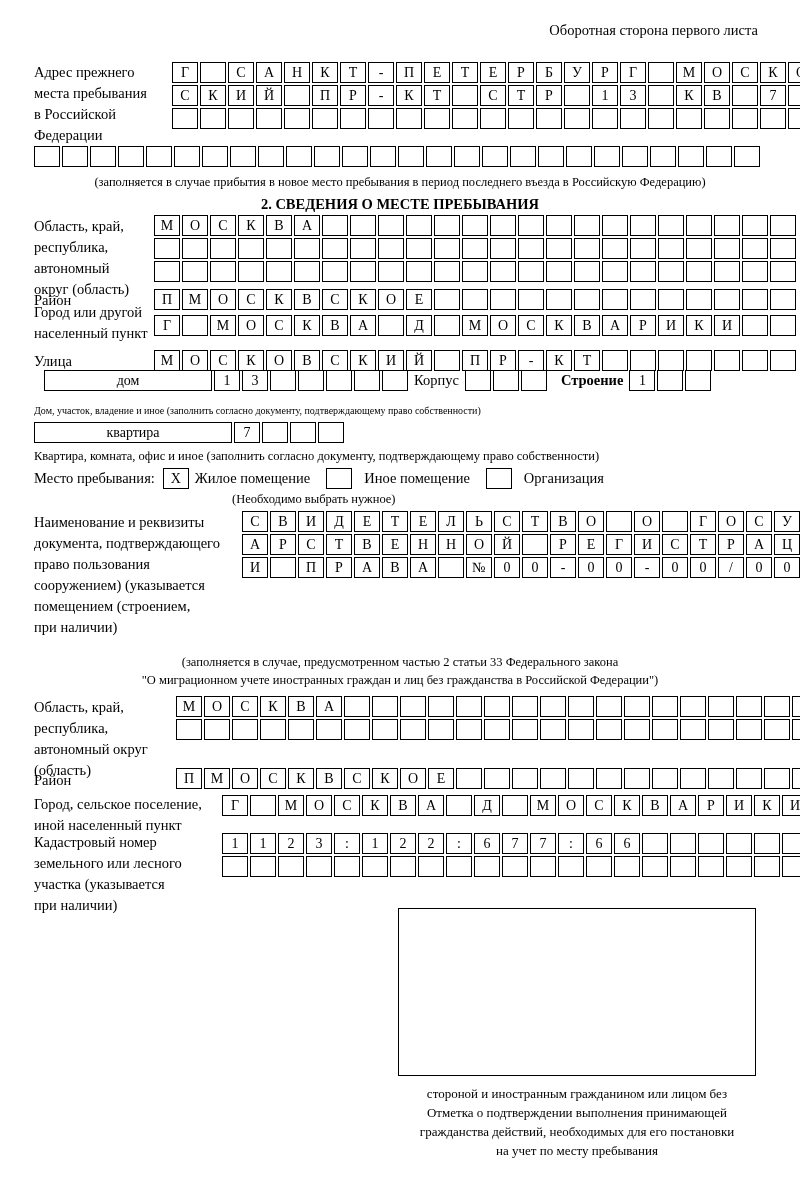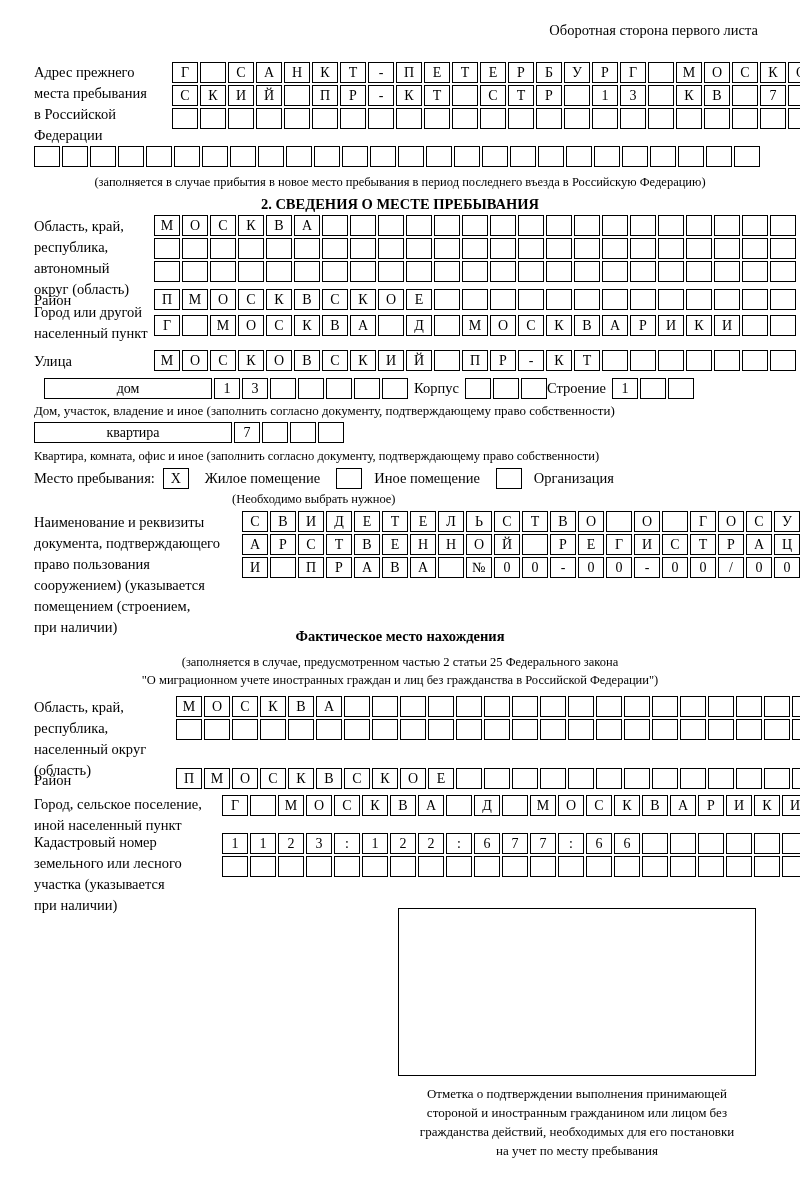--- a/index.html
+++ b/index.html
@@ -376,66 +376,66 @@
         <div class="cell"></div>
         <div class="cell"></div>
         <div class="cell"></div>
         <div class="cell"></div>
         <div class="cell"></div>
         <div class="cell"></div>
         <div class="cell last"></div>
       </div>
     </div>
 
-  <div class="block" style="left:34px; top:378px;padding-left:10px;">
+  <div class="block" style="left:34px; top:370px;padding-left:10px;">
     <div class="inlineflex">
       <div class="wordbox" style="width:168px;">дом</div>
       <div id="dom-cells" class="boxrow" style="margin-left:2px;">
           <div class="cell">1</div>
           <div class="cell">3</div>
           <div class="cell"></div>
           <div class="cell"></div>
           <div class="cell"></div>
           <div class="cell"></div>
           <div class="cell last"></div>
         </div>
       <div class="lbl" style="margin-left:6px;">Корпус</div>
       <div id="korpus-cells" class="boxrow" style="margin-left:6px;">
           <div class="cell"></div>
           <div class="cell"></div>
           <div class="cell last"></div>
         </div>
-      <div class="lbl" style="">Строение</div>
+      <div class="lbl" style="margin-left:14px;font-weight:bold;">Строение</div>
       <div id="stroenie-cells" class="boxrow" style="margin-left:6px;">
           <div class="cell">1</div>
           <div class="cell"></div>
           <div class="cell last"></div>
         </div>
     </div>
   </div>
-  <div class="txtline" style="left:34px; top:401px; font-size:13px;">Дом, участок, владение и иное (заполнить согласно документу, подтверждающему право собственности)</div>
+  <div class="txtline" style="left:34px; top:401px; font-size:10px;">Дом, участок, владение и иное (заполнить согласно документу, подтверждающему право собственности)</div>
 
   <div class="block" style="left:34px; top:422px;">
     <div class="inlineflex">
       <div class="wordbox" style="width:198px;">квартира</div>
       <div id="flat-cells" class="boxrow" style="margin-left:2px;">
           <div class="cell">7</div>
           <div class="cell"></div>
           <div class="cell"></div>
           <div class="cell last"></div>
         </div>
     </div>
   </div>
   <div class="txtline" style="left:34px; top:446px; font-size:12.5px;">Квартира, комната, офис и иное (заполнить согласно документу, подтверждающему право собственности)</div>
 
   <div class="block" style="left:34px; top:468px;">
     <div class="inlineflex">
       <div class="lbl">Место пребывания:</div>
       <div class="cell" style="margin-left:8px;">Х</div>
-      <div class="lbl" style="margin-left:14px;">Жилое помещение</div>
+      <div class="lbl" style="margin-left:4px;">Жилое помещение</div>
       <div class="cell" style="margin-left:16px;"></div>
       <div class="lbl" style="margin-left:10px;">Иное помещение</div>
       <div class="cell" style="margin-left:16px;"></div>
       <div class="lbl" style="margin-left:10px;">Организация</div>
     </div>
   </div>
   <div class="txtline" style="left:232px; top:489px; font-size:12.5px;">(Необходимо выбрать нужное)</div>
 
   <div class="block" style="left:34px; top:512px; width:210px;">
     <div class="lbl">Наименование и реквизиты</div>
@@ -507,28 +507,27 @@
         <div class="cell">0</div>
         <div class="cell">-</div>
         <div class="cell">0</div>
         <div class="cell">0</div>
         <div class="cell">/</div>
         <div class="cell">0</div>
         <div class="cell">0</div>
       </div>
     </div>
 
-  <div class="sec-title" style="top:628px;">Фактическое место нахождения</div>
-  <div class="txtline" style="left:0; top:652px; width:800px; text-align:center; font-size:12.5px;">(заполняется в случае, предусмотренном частью 2 статьи 25 Федерального закона</div>
+  <div class="txtline" style="left:0; top:652px; width:800px; text-align:center; font-size:12.5px;">(заполняется в случае, предусмотренном частью 2 статьи 33 Федерального закона</div>
   <div class="txtline" style="left:0; top:670px; width:800px; text-align:center; font-size:12.5px;">"О миграционном учете иностранных граждан и лиц без гражданства в Российской Федерации")</div>
 
   <div class="block" style="left:34px; top:697px; width:150px;">
     <div class="lbl">Область, край,</div>
     <div class="lbl">республика,</div>
-    <div class="lbl">населенный округ</div>
+    <div class="lbl">автономный округ</div>
     <div class="lbl">(область)</div>
   </div>
   <div class="block" id="al-region" style="left:176px; top:696px;">
       <div class="boxrow" style="margin-bottom: 2px;">
         <div class="cell">М</div>
         <div class="cell">О</div>
         <div class="cell">С</div>
         <div class="cell">К</div>
         <div class="cell">В</div>
         <div class="cell">А</div>
@@ -686,19 +685,19 @@
         <div class="cell"></div>
         <div class="cell"></div>
         <div class="cell"></div>
         <div class="cell"></div>
         <div class="cell"></div>
       </div>
     </div>
 
   <div class="mark-box" style="left:398px; top:908px; width:358px; height:168px;"></div>
   <div class="block" style="left:398px; top:1084px; width:358px; text-align:center;">
+    <div class="lbl-sm">стороной и иностранным гражданином или лицом без</div>
     <div class="lbl-sm">Отметка о подтверждении выполнения принимающей</div>
-    <div class="lbl-sm">стороной и иностранным гражданином или лицом без</div>
     <div class="lbl-sm">гражданства действий, необходимых для его постановки</div>
     <div class="lbl-sm">на учет по месту пребывания</div>
   </div>
 
 </div>
 
 </body></html>

